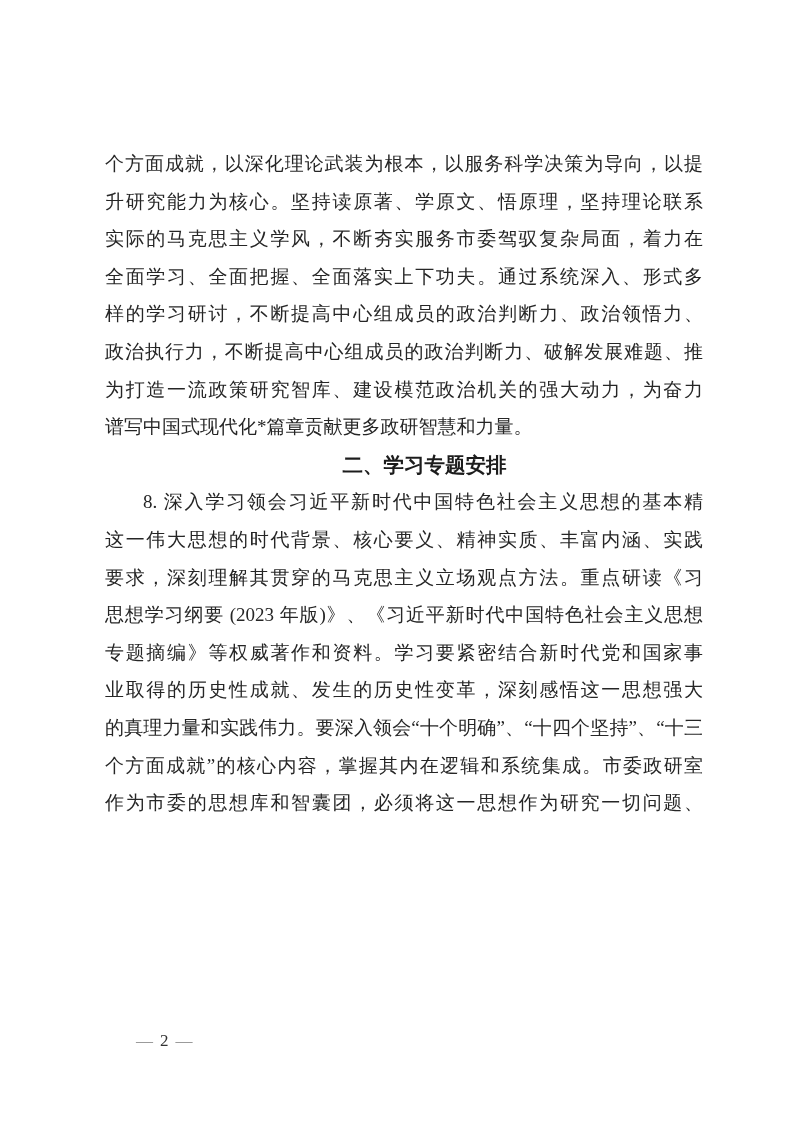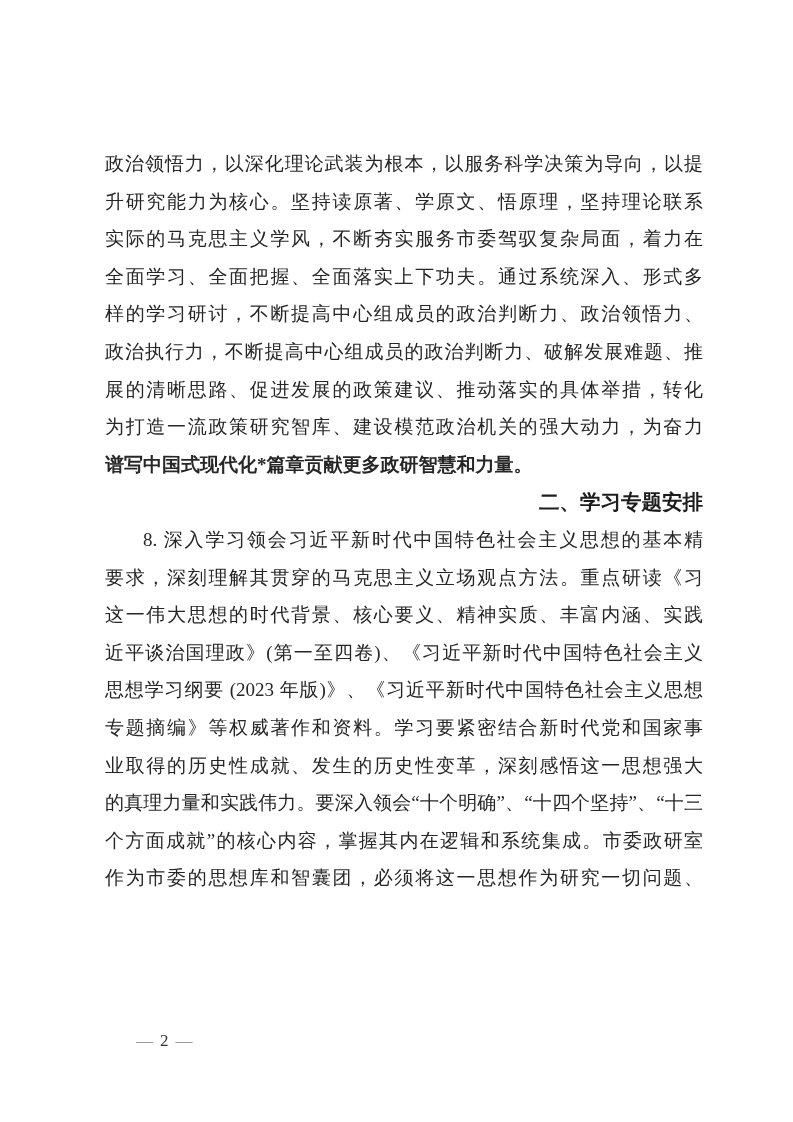--- a/index.html
+++ b/index.html
@@ -26,34 +26,33 @@
     line-height: 37.6px;
     font-size: 19px;
     color: #262626;
     text-align: justify;
     text-align-last: justify;
     overflow: hidden;
   }
   .line.no-just {
     text-align: right;
     text-align-last: left;
-    font-weight: bold;
   }
   .line.indent {
     text-indent: 2em;
   }
   .heading {
     height: 37.6px;
     line-height: 37.6px;
     font-size: 20.5px;
     color: #1c1c1c;
     font-family: "Liberation Sans", "DejaVu Sans", sans-serif;
     font-weight: 700;
     text-indent: 2em;
-    text-align: right;
+    text-align: center;
     overflow: hidden;
   }
   .footer {
     position: absolute;
     left: 130px;
     top: 1029px;
     height: 24px;
     line-height: 24px;
     font-size: 17px;
     color: #3a3a3a;
@@ -66,36 +65,34 @@
   .footer .num {
     color: #333333;
   }
 </style>
 </head>
 <body>
 
 <div class="page">
   <div class="textblock">
 
-    <div class="line">政治领悟力，以深化理论武装为根本，以服务科学决策为导向，以提</div>
+    <div class="line">个方面成就，以深化理论武装为根本，以服务科学决策为导向，以提</div>
     <div class="line">升研究能力为核心。坚持读原著、学原文、悟原理，坚持理论联系</div>
     <div class="line">实际的马克思主义学风，不断夯实服务市委驾驭复杂局面，着力在</div>
     <div class="line">全面学习、全面把握、全面落实上下功夫。通过系统深入、形式多</div>
     <div class="line">样的学习研讨，不断提高中心组成员的政治判断力、政治领悟力、</div>
     <div class="line">政治执行力，不断提高中心组成员的政治判断力、破解发展难题、推</div>
-    <div class="line">展的清晰思路、促进发展的政策建议、推动落实的具体举措，转化</div>
     <div class="line">为打造一流政策研究智库、建设模范政治机关的强大动力，为奋力</div>
     <div class="line no-just">谱写中国式现代化*篇章贡献更多政研智慧和力量。</div>
 
     <div class="heading">二、学习专题安排</div>
 
     <div class="line indent">8. 深入学习领会习近平新时代中国特色社会主义思想的基本精</div>
+    <div class="line">这一伟大思想的时代背景、核心要义、精神实质、丰富内涵、实践</div>
     <div class="line">要求，深刻理解其贯穿的马克思主义立场观点方法。重点研读《习</div>
-    <div class="line">这一伟大思想的时代背景、核心要义、精神实质、丰富内涵、实践</div>
-    <div class="line">近平谈治国理政》(第一至四卷)、《习近平新时代中国特色社会主义</div>
     <div class="line">思想学习纲要 (2023 年版)》、《习近平新时代中国特色社会主义思想</div>
     <div class="line">专题摘编》等权威著作和资料。学习要紧密结合新时代党和国家事</div>
     <div class="line">业取得的历史性成就、发生的历史性变革，深刻感悟这一思想强大</div>
     <div class="line">的真理力量和实践伟力。要深入领会“十个明确”、“十四个坚持”、“十三</div>
     <div class="line">个方面成就”的核心内容，掌握其内在逻辑和系统集成。市委政研室</div>
     <div class="line">作为市委的思想库和智囊团，必须将这一思想作为研究一切问题、</div>
 
   </div>
 
   <div class="footer">

